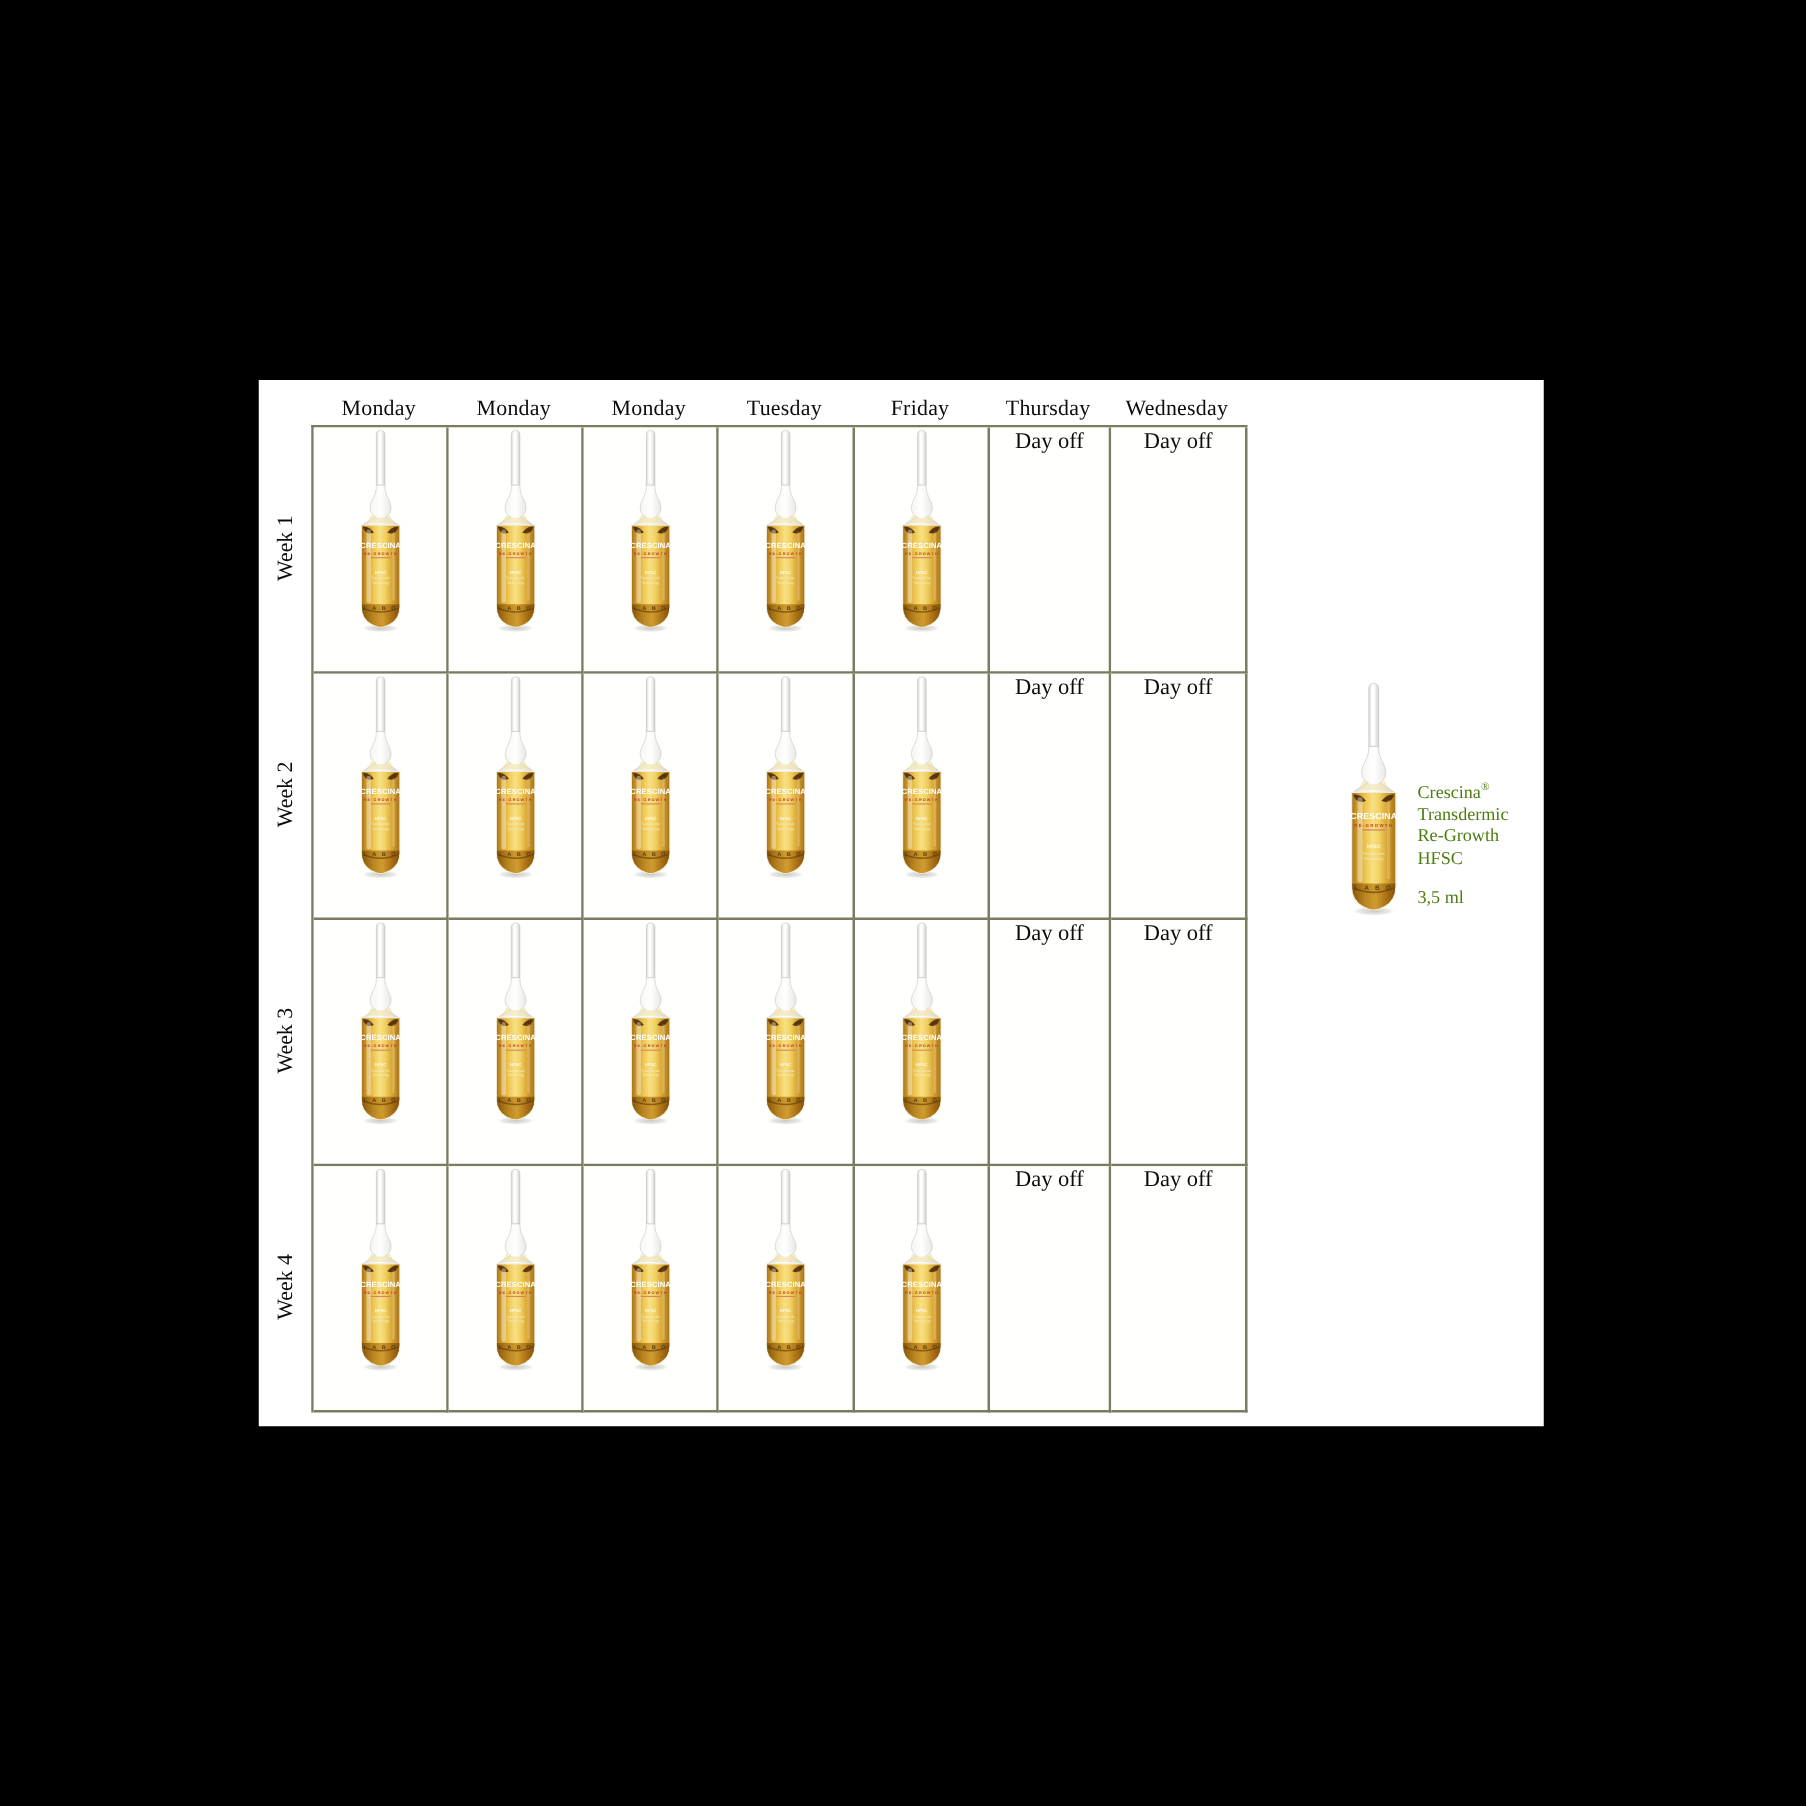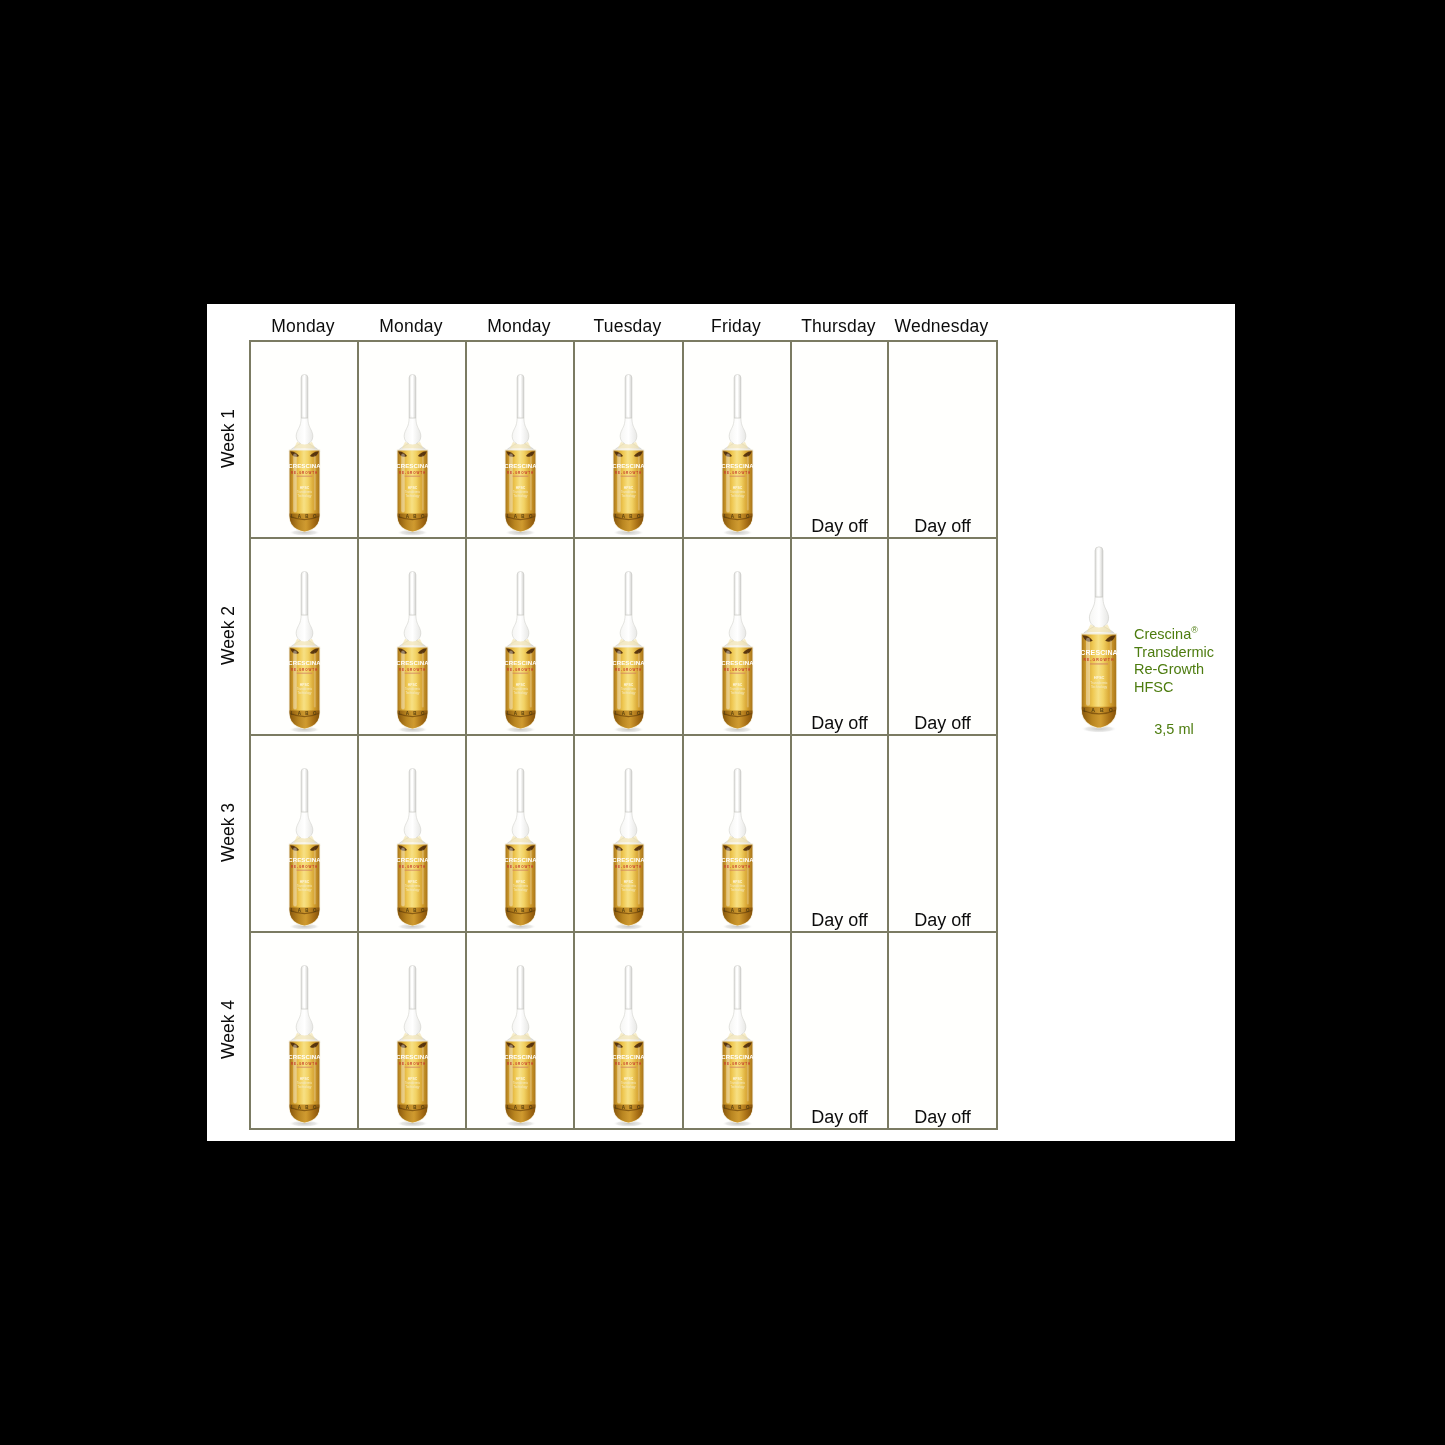--- a/index.html
+++ b/index.html
@@ -1,18 +1,18 @@
 <!DOCTYPE html>
 <html style="--bc: #7b7b62;"><head>
 <meta charset="utf-8">
 <style>
   html,body{margin:0;padding:0;background:#000;}
   .stage{
     position:relative;width:1445px;height:1211px;background:#000;
-    font-family:Liberation Sans, sans-serif;overflow:hidden;
+    font-family:Liberation Serif, serif;overflow:hidden;
   }
   .canvas{
     position:absolute;left:207px;top:304px;width:1028px;height:837px;
     background:#ffffff;
   }
   
   .day-headers{
     position:absolute;left:42px;top:8px;width:749px;height:28px;
     display:grid;grid-template-columns:108px 108px 108px 109px 108px 97px 109px;
     align-items:center;
@@ -20,39 +20,39 @@
   .dh{text-align:center;font-size:17.5px;color:#0c0c0c;letter-spacing:.2px;}
   
   .grid{
     position:absolute;left:42px;top:36px;
     border-top:2px solid var(--bc);border-left:2px solid var(--bc);
     display:grid;grid-template-columns:108px 108px 108px 109px 108px 97px 109px;
     grid-template-rows:repeat(4,197px);background:#fffefb;
   }
   .cell{
     border-right:2px solid var(--bc);border-bottom:2px solid var(--bc);
-    box-sizing:border-box;display:flex;align-items:flex-end;justify-content:center;
+    box-sizing:border-box;display:flex;align-items:flex-start;justify-content:center;
     background:#fffffd;
   }
   .cell.dayoff span{font-size:18px;color:#0c0c0c;}
   .amp-svg{width:59px;height:165px;display:block;}
   
   .week-col{position:absolute;left:0;top:36px;width:42px;}
   .week-slot{height:197px;display:flex;align-items:center;justify-content:center;}
   .wtext{
     transform:rotate(-90deg);white-space:nowrap;font-size:17.5px;color:#0c0c0c;
   }
   
   .big-ampoule{position:absolute;left:858px;top:240px;width:68px;height:190px;}
   .product-info{
     position:absolute;left:927px;top:322px;font-size:14.5px;line-height:17.6px;
     color:#4d7c0f;
   }
   .pline sup{font-size:9px;line-height:0;}
-  .pline.volume{margin-top:25px;text-align:center;}
+  .pline.volume{margin-top:14px;}
   .hidden-defs{position:absolute;width:0;height:0;overflow:hidden;}
 </style>
 </head>
 <body>
 
 <svg class="hidden-defs" aria-hidden="true">
   <defs>
     <linearGradient id="liq" x1="0" y1="0" x2="1" y2="0">
       <stop offset="0" stop-color="#a9761a"></stop>
       <stop offset="0.12" stop-color="#cf9c2c"></stop>

